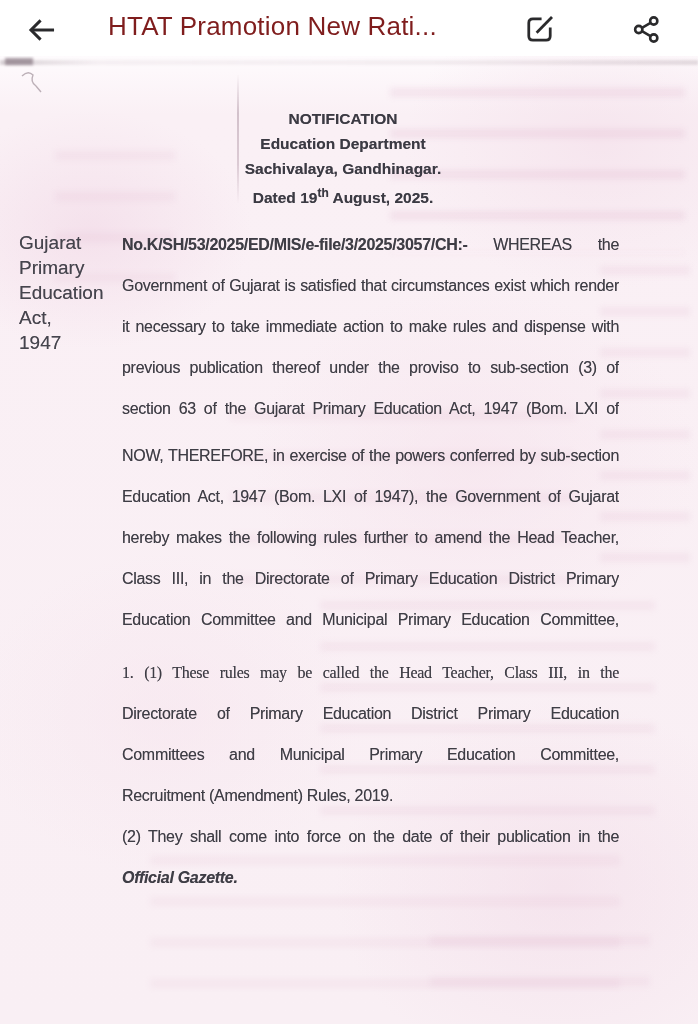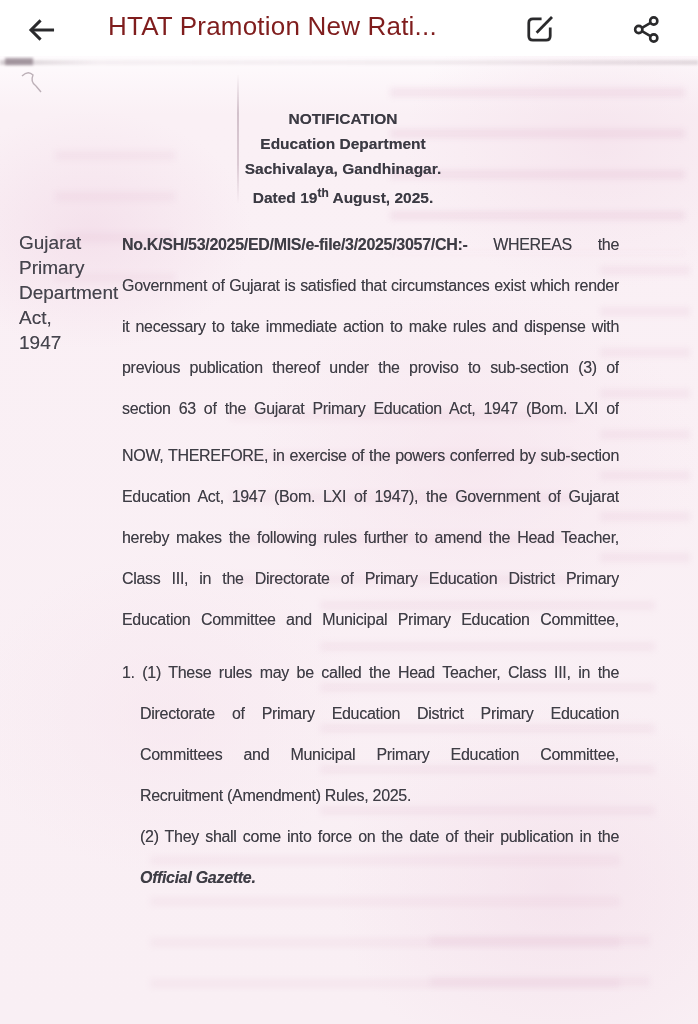--- a/index.html
+++ b/index.html
@@ -48,23 +48,23 @@
   .margin-note { position:absolute; left:19px; top:174px; width:98px; font-size:19px; font-weight:500;
                  line-height:25px; color:#45444d; }
   .mn { text-align:justify; text-align-last:justify; }
   .mn.last { text-align-last:left; }
 
   
   .body-text { position:absolute; left:122px; top:168px; width:497px; font-size:16px;
                letter-spacing:-.3px; color:#3e3d45; }
   .ln { height:41px; line-height:41px; text-align:justify; text-align-last:justify; overflow:hidden; }
   .ln.last { text-align-last:left; }
-  .ln.ind  { margin-left:18px; }
+  .ln.ind  { }
   .gap6  { margin-top:6px; }
-  .gap12 { margin-top:12px; }
+  .gap12 { margin-top:12px;font-family:Liberation Serif, serif; }
   .b  { font-weight:700; }
   .it { font-style:italic;font-weight:bold; }
 </style>
 </head>
 <body>
 
 <div class="screen">
 
   <header class="appbar">
     <button class="iconbtn back-btn">
@@ -109,37 +109,37 @@
 
     <div class="doc-header">
       <div>NOTIFICATION</div>
       <div>Education Department</div>
       <div>Sachivalaya, Gandhinagar.</div>
       <div><span>Dated 19</span><sup class="sup">th</sup><span> August, 2025.</span></div>
     </div>
 
     <div class="margin-note">
       <div class="mn">Gujarat Primary</div>
-      <div class="mn">Department Act,</div>
+      <div class="mn">Education Act,</div>
       <div class="mn last">1947</div>
     </div>
 
     <div class="body-text">
       <div class="ln"><span class="b">No.K/SH/53/2025/ED/MIS/e-file/3/2025/3057/CH:-</span><span> WHEREAS the</span></div>
       <div class="ln">Government of Gujarat is satisfied that circumstances exist which render</div>
       <div class="ln">it necessary to take immediate action to make rules and dispense with the</div>
       <div class="ln">previous publication thereof under the proviso to sub-section (3) of</div>
       <div class="ln">section 63 of the Gujarat Primary Education Act, 1947 (Bom. LXI of 1947);</div>
       <div class="ln gap6">NOW, THEREFORE, in exercise of the powers conferred by sub-section (1)</div>
       <div class="ln">Education Act, 1947 (Bom. LXI of 1947), the Government of Gujarat</div>
       <div class="ln">hereby makes the following rules further to amend the Head Teacher,</div>
       <div class="ln">Class III, in the Directorate of Primary Education District Primary</div>
       <div class="ln">Education Committee and Municipal Primary Education Committee,</div>
       <div class="ln gap12">1. (1) These rules may be called the Head Teacher, Class III, in the</div>
       <div class="ln ind">Directorate of Primary Education District Primary Education</div>
       <div class="ln ind">Committees and Municipal Primary Education Committee,</div>
-      <div class="ln ind last">Recruitment (Amendment) Rules, 2025.</div>
+      <div class="ln ind last">Recruitment (Amendment) Rules, 2019.</div>
       <div class="ln ind">(2) They shall come into force on the date of their publication in the</div>
       <div class="ln ind last it">Official Gazette.</div>
     </div>
 
   </div>
 </div>
 
 </body></html>

